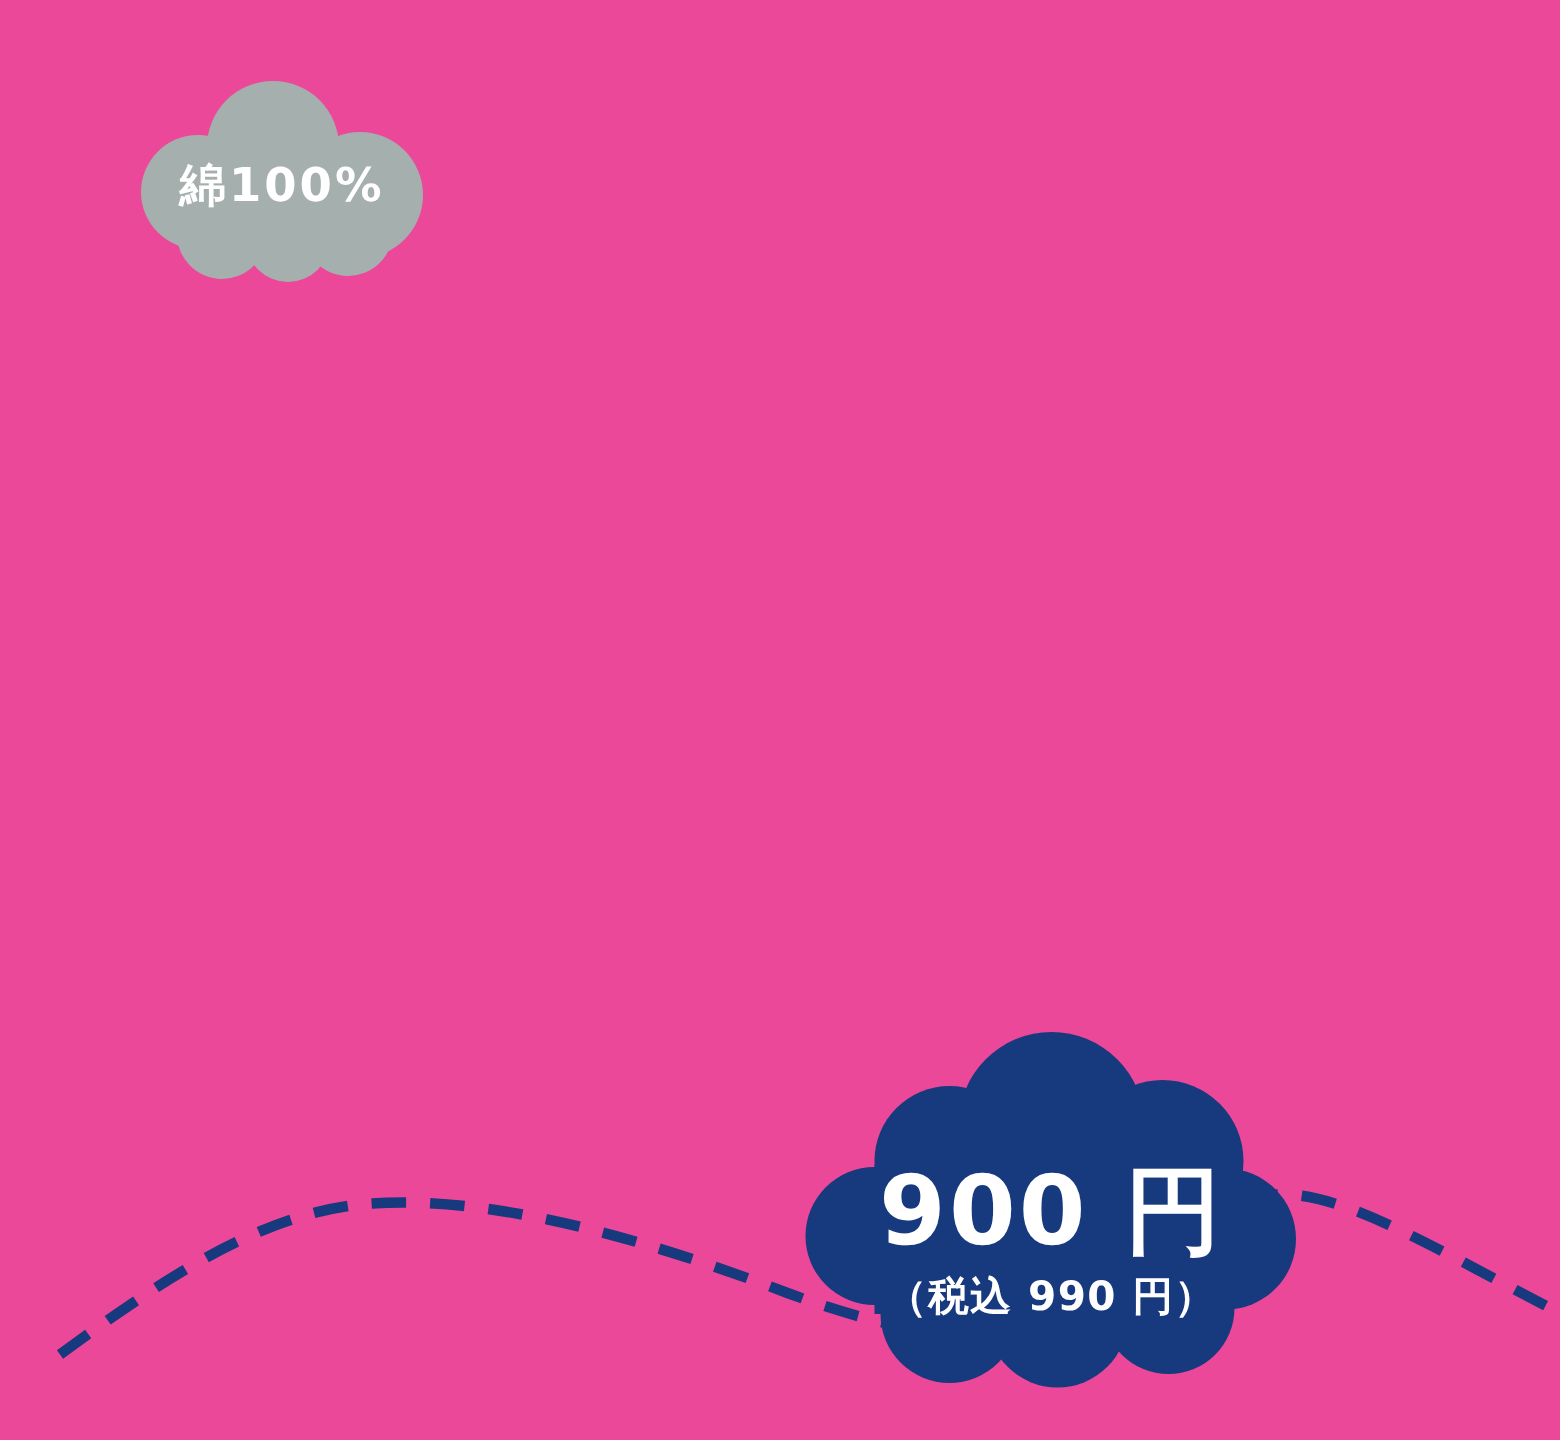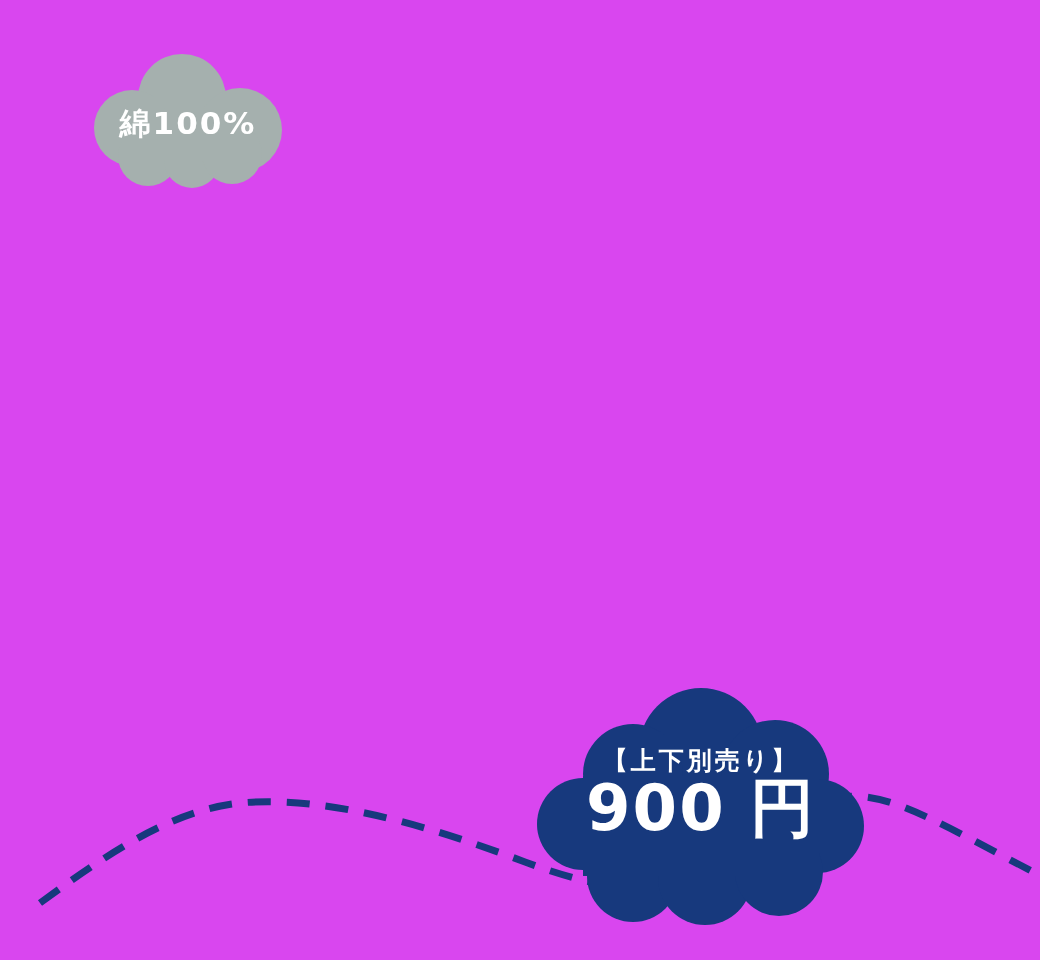--- a/index.html
+++ b/index.html
@@ -1,20 +1,20 @@
 <!DOCTYPE html>
 <html style="--navy: #17397d; --cloud-gray: #a5b0ae; --text-white: #ffffff;"><head>
 <meta charset="utf-8">
 <style>
   html, body { margin: 0; padding: 0; }
   .canvas {
     position: relative;
     width: 1040px;
     height: 960px;
-    background: #d946ef;
+    background: #ec4899;
     overflow: hidden;
     font-family: "DejaVu Sans", "Liberation Sans", sans-serif;
   }
   .layer { position: absolute; left: 0; top: 0; }
 
   svg.wave { left: 0; top: 0; width: 1040px; height: 960px; }
 
   svg.cloud-gray { left: 90px; top: 50px; width: 196px; height: 140px; }
   .cotton-label {
     position: absolute;
@@ -79,17 +79,17 @@
       <circle cx="100" cy="88" r="50"></circle>
       <circle cx="242" cy="88" r="54"></circle>
       <circle cx="50" cy="138" r="46"></circle>
       <circle cx="284" cy="140" r="47"></circle>
       <circle cx="100" cy="190" r="46"></circle>
       <circle cx="172" cy="192" r="47"></circle>
       <circle cx="246" cy="186" r="44"></circle>
       <rect x="50" y="90" width="236" height="100"></rect>
     </g>
   </svg>
-  <div class="price-note">【上下別売り】</div>
   <div class="price-main">900 円</div>
+  <div class="price-tax">（税込 990 円）</div>
 
 
 </div>
 
 </body></html>

